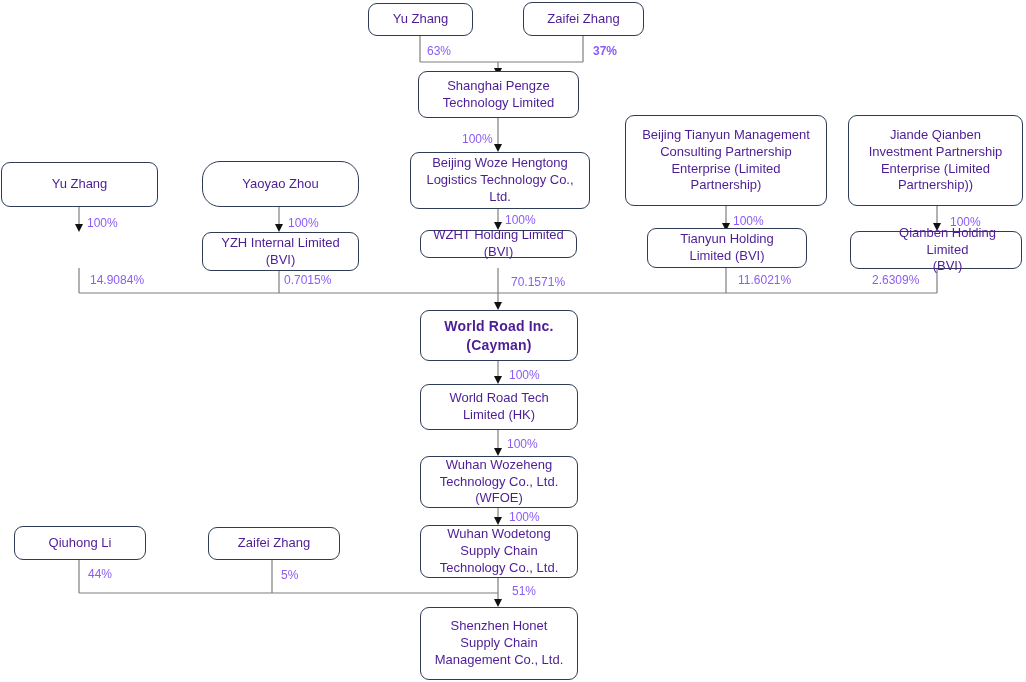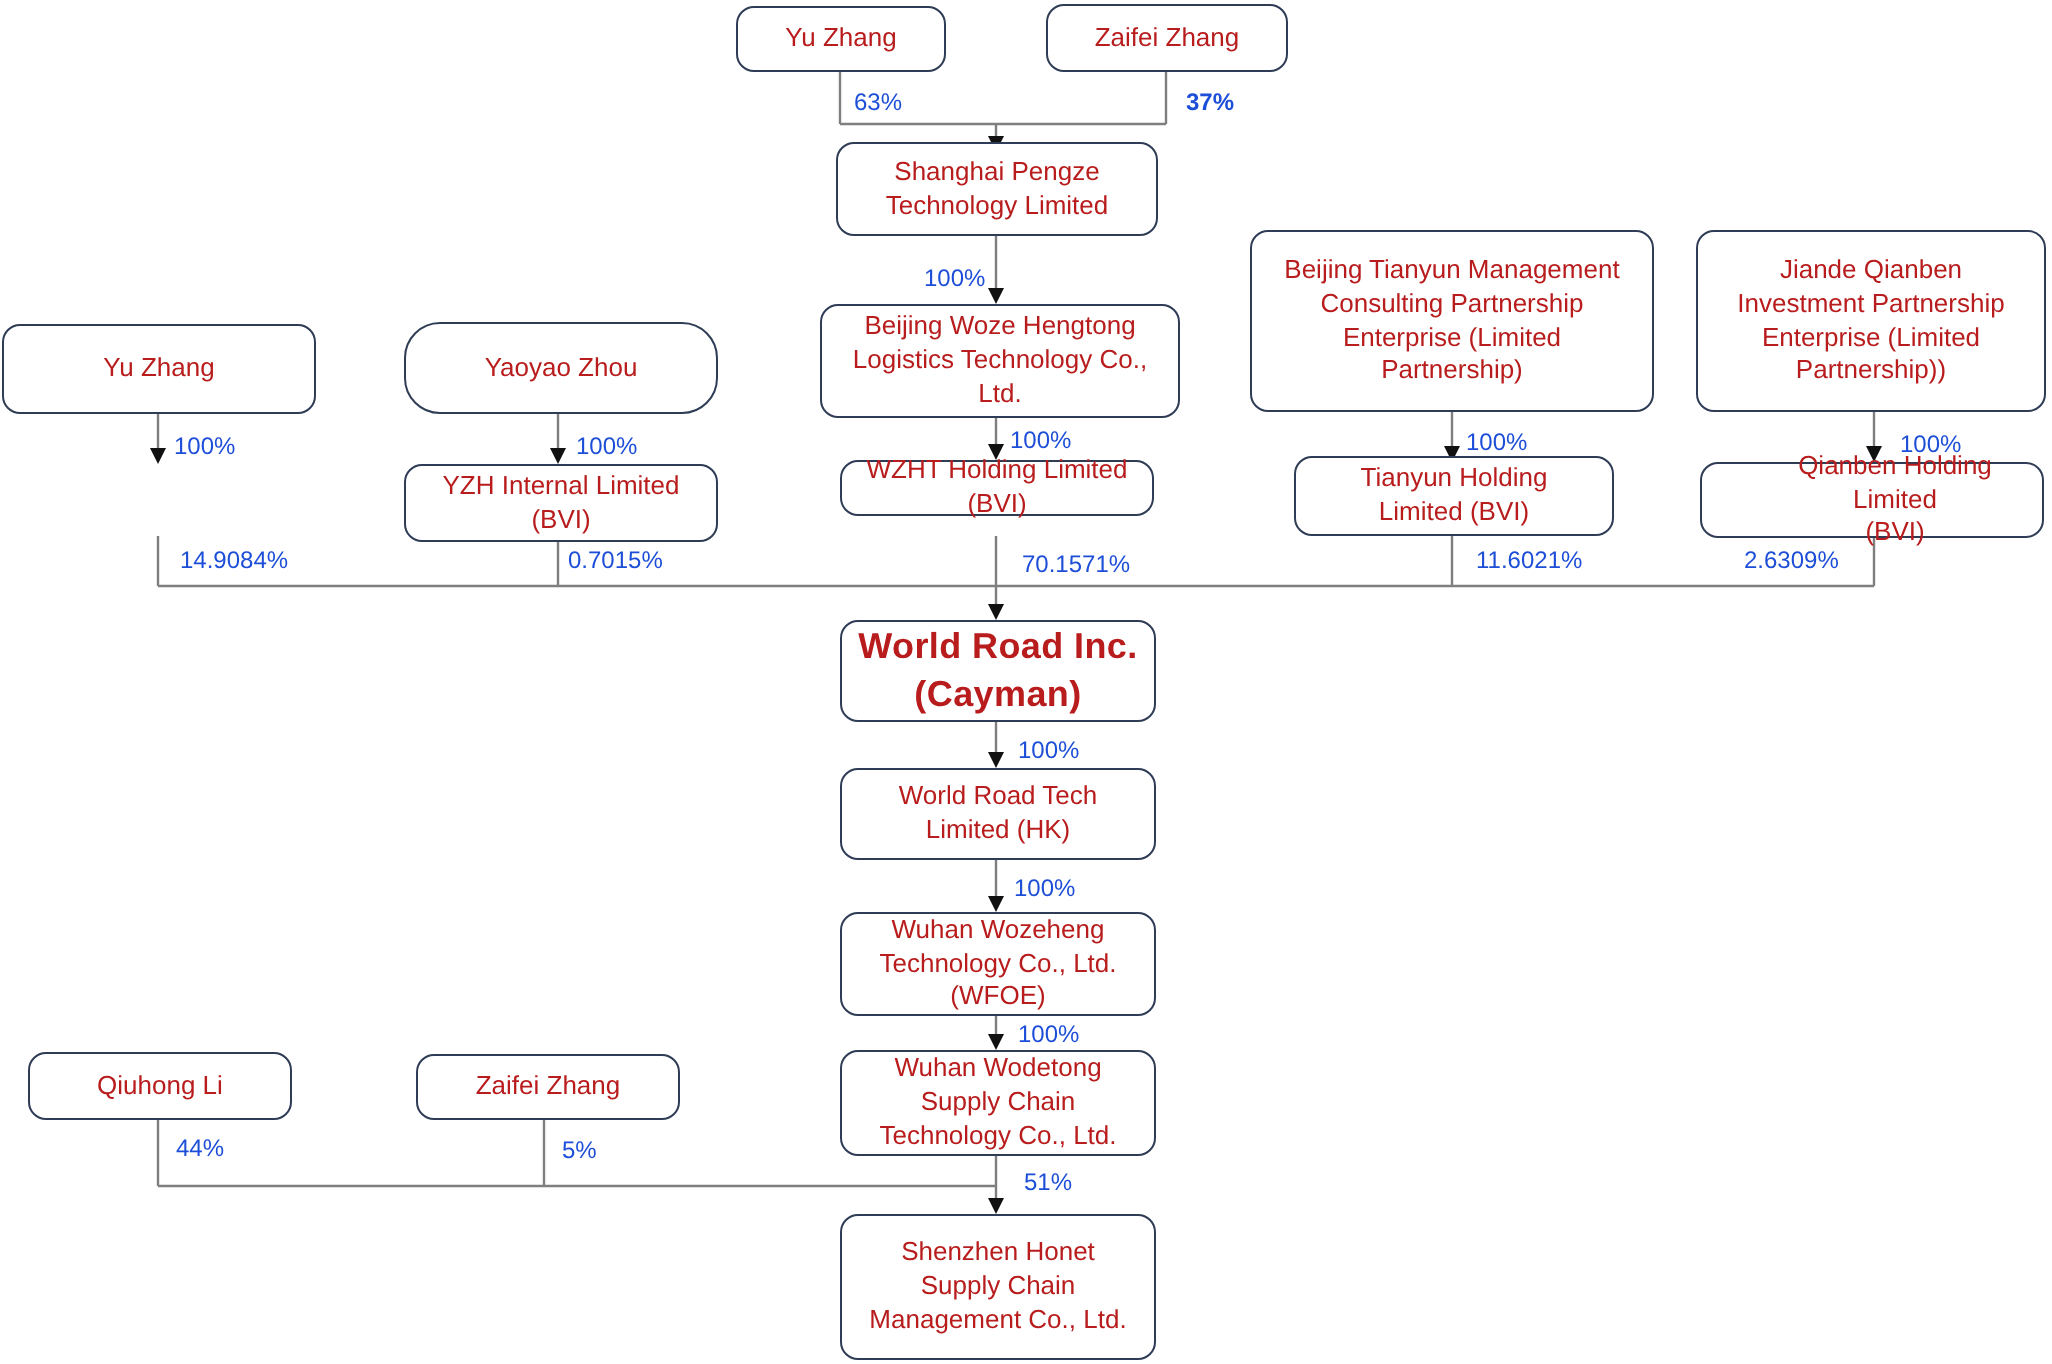--- a/index.html
+++ b/index.html
@@ -26,33 +26,33 @@
     border: 1.5px solid #2e3c55;
     border-radius: 9px;
     background: #ffffff;
     display: flex;
     align-items: center;
     justify-content: center;
     text-align: center;
     white-space: pre-line;
     font-size: 13px;
     line-height: 1.3;
-    color: #b91c1c;
+    color: #4c1d95;
     padding: 2px 5px;
     z-index: 2;
   }
   .node.bold {
     font-weight: bold;
-    font-size: 18px;
+    font-size: 14px;
     letter-spacing: 0.2px;
   }
   .lbl {
     position: absolute;
     font-size: 12px;
-    color: #1d4ed8;
+    color: #8b5cf6;
     white-space: nowrap;
     z-index: 3;
   }
 </style>
 </head>
 <body>
 
 <div id="canvas">
 
   <svg id="wires" viewBox="0 0 1026 682" xmlns="http://www.w3.org/2000/svg">

